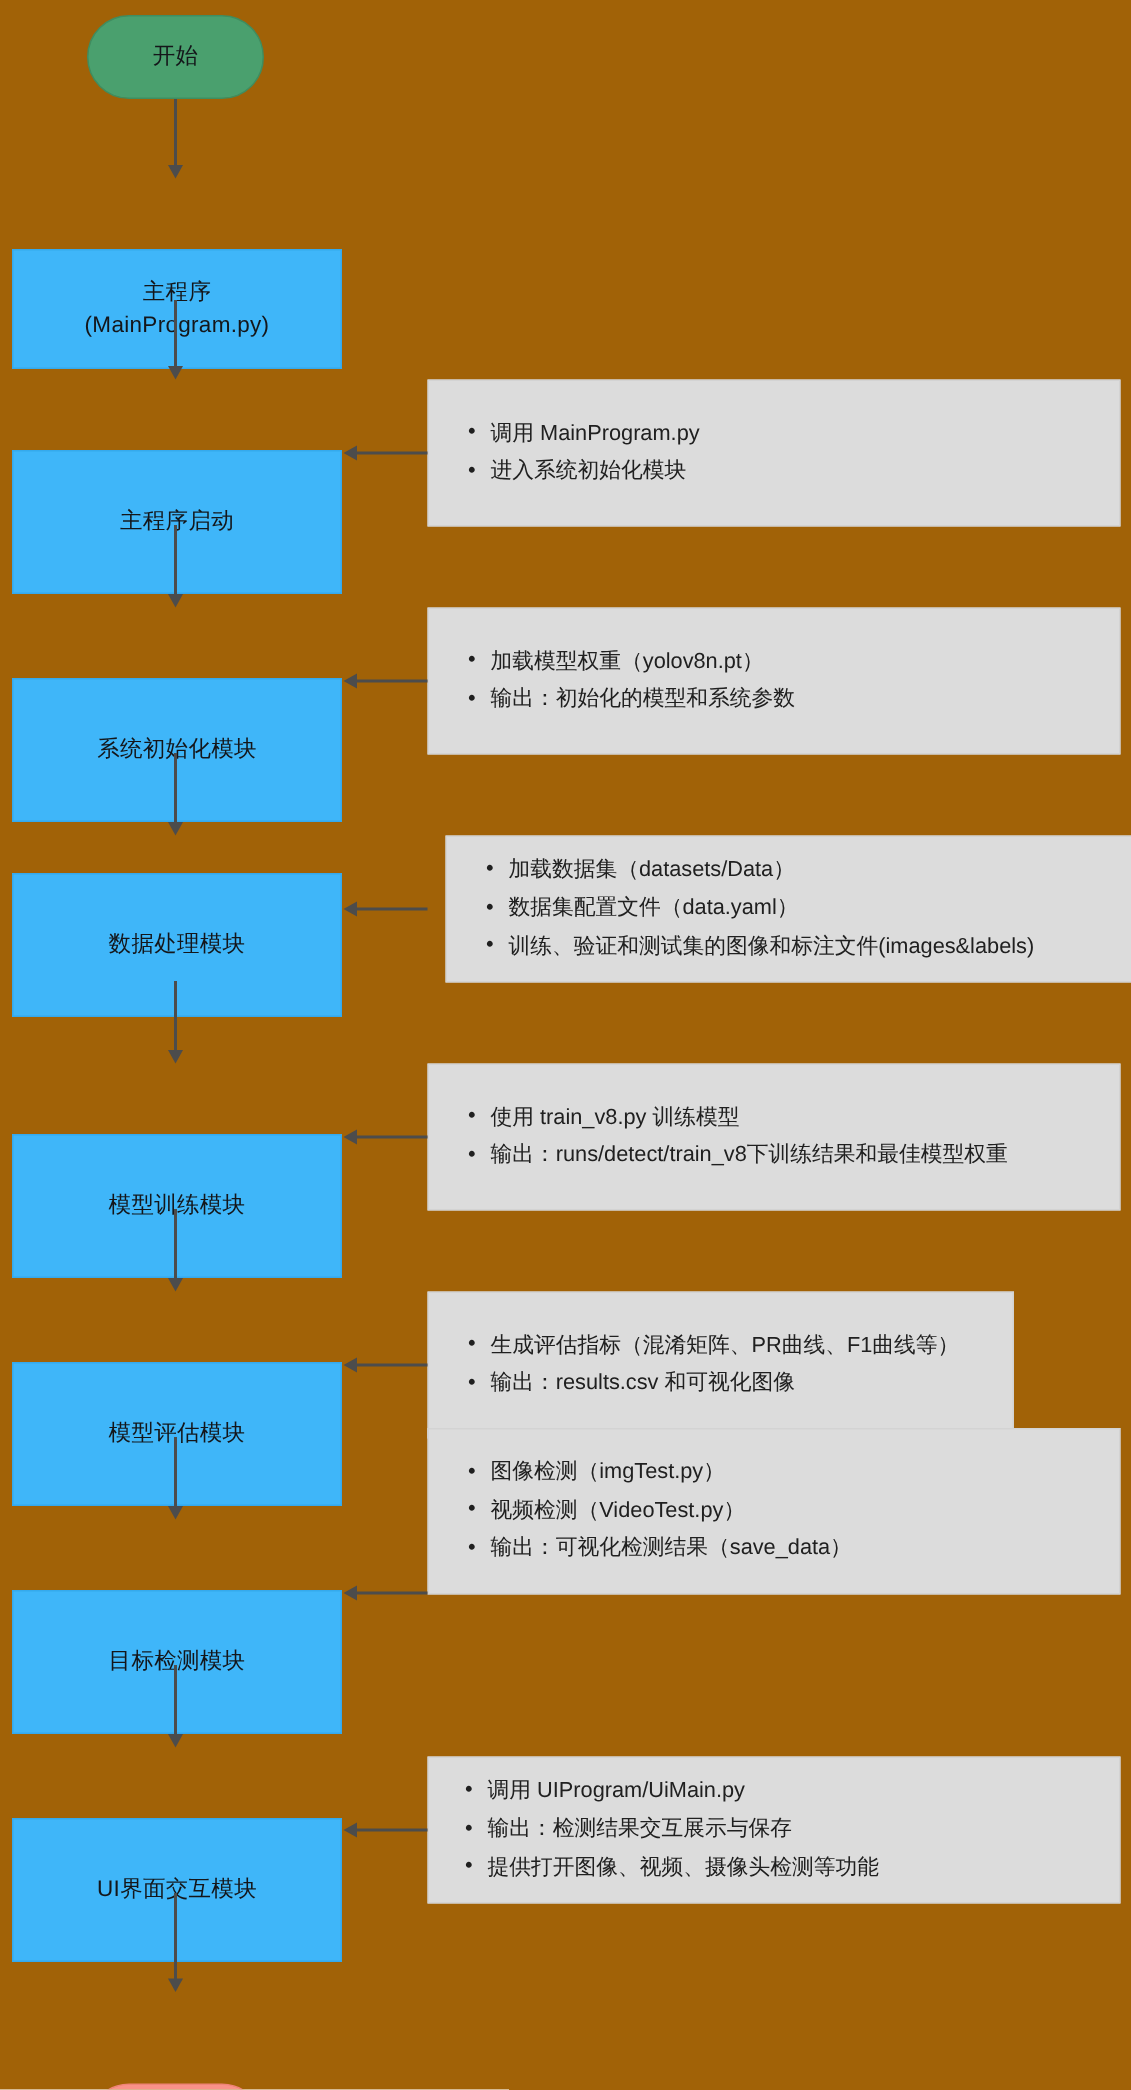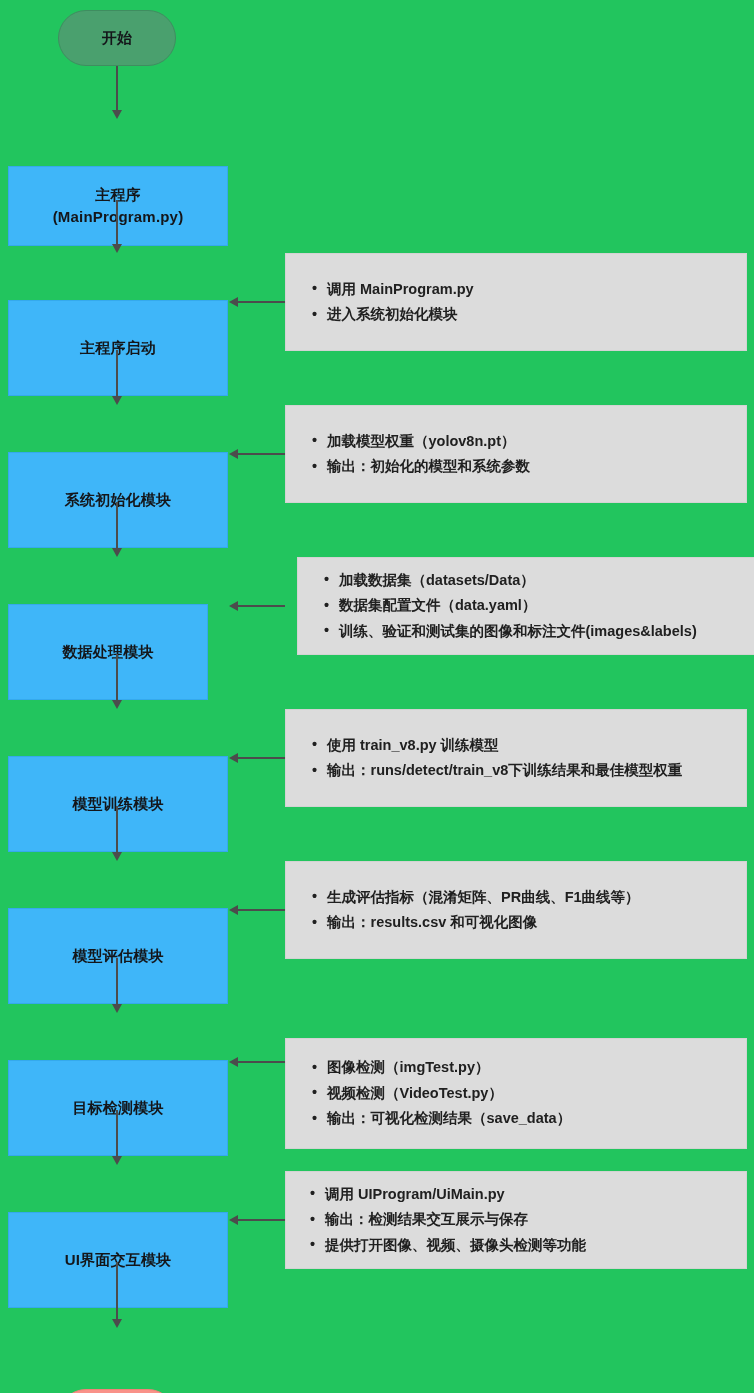--- a/index.html
+++ b/index.html
@@ -8,23 +8,22 @@
     padding: 0;
     background: #ffffff;
   }
   body {
     font-family: "Liberation Sans", "DejaVu Sans", sans-serif;
   }
   #flowchart {
     position: relative;
     width: 754px;
     height: 1393px;
-    background: #22c55e;
+    background: #a16207;
     overflow: hidden;
-    font-weight: bold;
   }
 
   
   .node {
     position: absolute;
     box-sizing: border-box;
     display: flex;
     align-items: center;
     justify-content: center;
     text-align: center;
@@ -161,21 +160,21 @@
       <li>加载模型权重（yolov8n.pt）</li>
       <li>输出：初始化的模型和系统参数</li>
     </ul>
   </div>
   <div class="conn-h" style="left:238px; top:453px; width:47px;"></div>
   <div class="arrow-left" style="left:229px; top:448.5px;"></div>
 
   <div class="conn-v" style="left:116px; top:502px; height:46px;"></div>
   <div class="arrow-down" style="left:111.5px; top:548px;"></div>
 
-  <div class="node process" style="left:8px; top:558px; height:96px; width:200px;">
+  <div class="node process" style="left:8px; top:536px; height:96px; width:220px;">
     <span class="node-label">数据处理模块</span>
   </div>
   <div class="annot" style="left:297px; top:557px; width:462px; height:98px;">
     <ul>
       <li>加载数据集（datasets/Data）</li>
       <li>数据集配置文件（data.yaml）</li>
       <li>训练、验证和测试集的图像和标注文件(images&amp;labels)</li>
     </ul>
   </div>
   <div class="conn-h" style="left:238px; top:605px; width:47px;"></div>
@@ -195,36 +194,36 @@
   </div>
   <div class="conn-h" style="left:238px; top:757px; width:47px;"></div>
   <div class="arrow-left" style="left:229px; top:752.5px;"></div>
 
   <div class="conn-v" style="left:116px; top:806px; height:46px;"></div>
   <div class="arrow-down" style="left:111.5px; top:852px;"></div>
 
   <div class="node process" style="left:8px; top:862px; height:96px; width:220px;">
     <span class="node-label">模型评估模块</span>
   </div>
-  <div class="annot" style="left:285px; top:861px; width:462px; height:98px;">
+  <div class="annot" style="left:285px; top:861px; width:391px; height:98px;">
     <ul>
       <li>生成评估指标（混淆矩阵、PR曲线、F1曲线等）</li>
       <li>输出：results.csv 和可视化图像</li>
     </ul>
   </div>
   <div class="conn-h" style="left:238px; top:909px; width:47px;"></div>
   <div class="arrow-left" style="left:229px; top:904.5px;"></div>
 
   <div class="conn-v" style="left:116px; top:958px; height:46px;"></div>
   <div class="arrow-down" style="left:111.5px; top:1004px;"></div>
 
   <div class="node process" style="left:8px; top:1014px; height:96px; width:220px;">
     <span class="node-label">目标检测模块</span>
   </div>
-  <div class="annot" style="left:285px; top:1038px; width:462px; height:111px;">
+  <div class="annot" style="left:285px; top:952px; width:462px; height:111px;">
     <ul>
       <li>图像检测（imgTest.py）</li>
       <li>视频检测（VideoTest.py）</li>
       <li>输出：可视化检测结果（save_data）</li>
     </ul>
   </div>
   <div class="conn-h" style="left:238px; top:1061px; width:47px;"></div>
   <div class="arrow-left" style="left:229px; top:1056.5px;"></div>
 
   <div class="conn-v" style="left:116px; top:1110px; height:46px;"></div>

